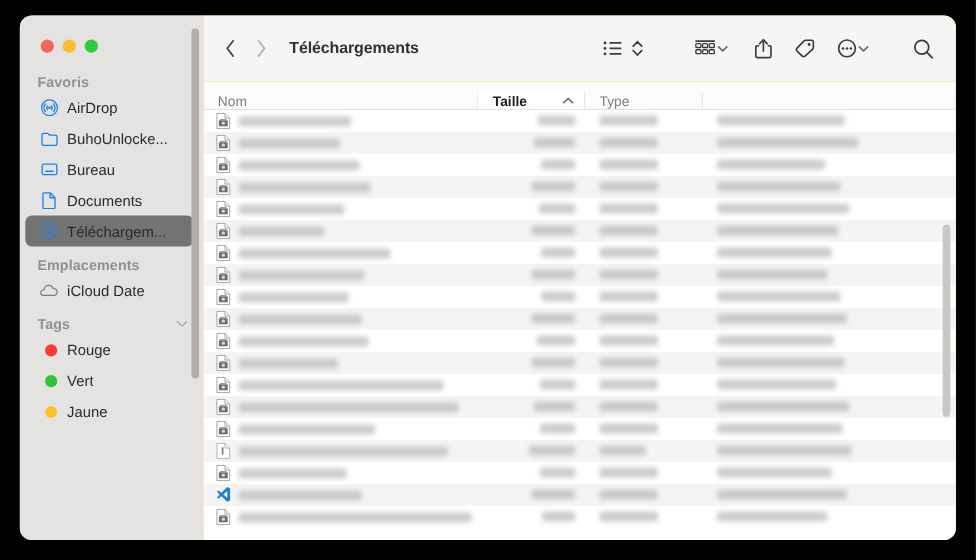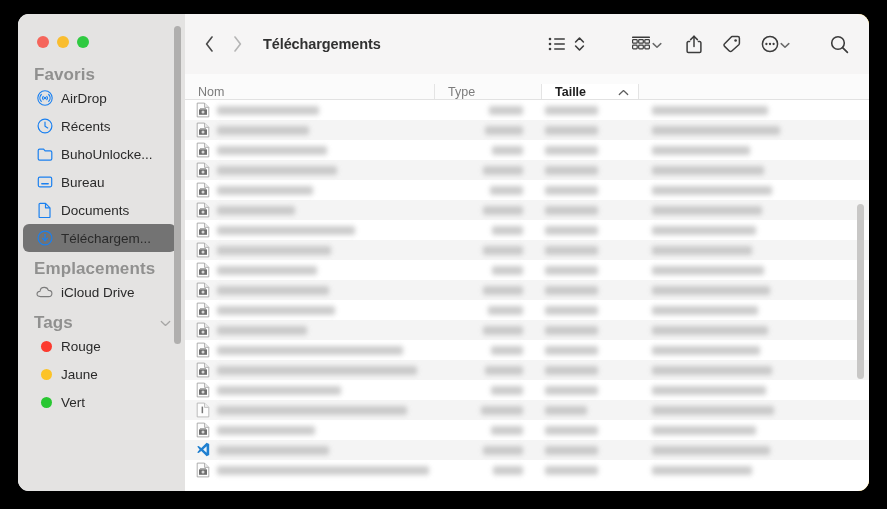--- a/index.html
+++ b/index.html
@@ -63,21 +63,21 @@
   .sb-scroll {
     position: absolute;
     left: 0;
     top: 50px;
     width: 167px;
     bottom: 0;
     overflow: hidden;
   }
 
   .sb-group-title {
-    font-size: 17px;
+    font-size: 13px;
     font-weight: bold;
     color: #90908f;
     padding: 0 0 0 16px;
     letter-spacing: 0.1px;
     height: 18px;
     line-height: 18px;
     display: flex;
     align-items: center;
     justify-content: space-between;
     padding-right: 14px;
@@ -305,29 +305,20 @@
                 <path d="M6.2 9.6a2.4 2.4 0 0 1 0-3.2" stroke="#1a80f0" stroke-width="1.2" stroke-linecap="round"></path>
                 <path d="M9.8 6.4a2.4 2.4 0 0 1 0 3.2" stroke="#1a80f0" stroke-width="1.2" stroke-linecap="round"></path>
                 <circle cx="8" cy="8" r="1.2" fill="#1a80f0"></circle>
                 <circle cx="8" cy="8" r="7.2" stroke="#1a80f0" stroke-width="1.1"></circle>
               </svg>
             </span>
             <span class="sb-label">AirDrop</span>
           </div>
           <div class="sb-item">
             <span class="sb-icon">
-              <svg width="16" height="16" viewBox="0 0 16 16" fill="none">
-                <circle cx="8" cy="8" r="6.9" stroke="#1a80f0" stroke-width="1.2"></circle>
-                <path d="M8 4.1V8.2L10.7 9.9" stroke="#1a80f0" stroke-width="1.2" stroke-linecap="round" stroke-linejoin="round"></path>
-              </svg>
-            </span>
-            <span class="sb-label">Récents</span>
-          </div>
-          <div class="sb-item">
-            <span class="sb-icon">
               <svg width="16" height="15" viewBox="0 0 16 15" fill="none">
                 <path d="M1.2 4.1V11.7c0 .8.6 1.4 1.4 1.4h10.8c.8 0 1.4-.6 1.4-1.4V5.3c0-.8-.6-1.4-1.4-1.4H8.1L6.6 2.2H2.6c-.8 0-1.4.6-1.4 1.4z" stroke="#1a80f0" stroke-width="1.2" stroke-linejoin="round"></path>
               </svg>
             </span>
             <span class="sb-label">BuhoUnlocke...</span>
           </div>
           <div class="sb-item">
             <span class="sb-icon">
               <svg width="16" height="16" viewBox="0 0 16 16" fill="none">
                 <rect x="1.3" y="3.2" width="13.4" height="9.6" rx="1.5" stroke="#1a80f0" stroke-width="1.2"></rect>
@@ -357,45 +348,45 @@
           </div>
           <div class="sb-group-title">
             <span>Emplacements</span>
           </div>
           <div class="sb-item">
             <span class="sb-icon">
               <svg width="17" height="13" viewBox="0 0 17 13" fill="none">
                 <path d="M4.5 10.6h8.1c1.9 0 3.3-1.4 3.3-3.1 0-1.7-1.4-3.1-3.2-3.1h-.3C11.9 2.6 10.3 1.4 8.3 1.4c-2.3 0-4.1 1.7-4.2 3.9C2.3 5.5 1 6.7 1 8.1c0 1.4 1.2 2.5 3.5 2.5z" stroke="#7c7c7c" stroke-width="1.1" stroke-linejoin="round"></path>
               </svg>
             </span>
-            <span class="sb-label">iCloud Drive</span>
+            <span class="sb-label">iCloud Date</span>
           </div>
           <div class="sb-group-title">
             <span>Tags</span>
             <span class="sb-chevron"><svg width="11" height="7" viewBox="0 0 11 7" fill="none">
                 <path d="M1.3 1.5L5.5 5.4L9.7 1.5" stroke="#a7a7a6" stroke-width="1.3" stroke-linecap="round" stroke-linejoin="round"></path>
               </svg></span>
           </div>
           <div class="sb-item">
             <span class="sb-icon">
               <span class="dot" style="background: rgb(252, 59, 47);"></span>
             </span>
             <span class="sb-label">Rouge</span>
           </div>
           <div class="sb-item">
             <span class="sb-icon">
+              <span class="dot" style="background: rgb(41, 199, 50);"></span>
+            </span>
+            <span class="sb-label">Vert</span>
+          </div>
+          <div class="sb-item">
+            <span class="sb-icon">
               <span class="dot" style="background: rgb(252, 195, 39);"></span>
             </span>
             <span class="sb-label">Jaune</span>
-          </div>
-          <div class="sb-item">
-            <span class="sb-icon">
-              <span class="dot" style="background: rgb(41, 199, 50);"></span>
-            </span>
-            <span class="sb-label">Vert</span>
           </div>
         </div>
       <div class="sb-scrollbar"></div>
     </div>
 
     <div class="main">
 
       <div class="toolbar">
 
         <div class="nav-btn">
@@ -493,29 +484,29 @@
           </svg>
         </div>
 
         <div class="gap-f"></div>
       </div>
 
       <div class="col-header" id="col-header">
           <div class="col col-nom">
             <span>Nom</span>
           </div>
-          <div class="col col-type">
-            <span>Type</span>
-          </div>
           <div class="col col-taille">
             <span>Taille</span>
             <span class="sort-asc"><svg width="11" height="7" viewBox="0 0 11 7" fill="none">
                 <path d="M1.3 5.5L5.5 1.6L9.7 5.5" stroke="#5f5f5f" stroke-width="1.3" stroke-linecap="round" stroke-linejoin="round"></path>
               </svg></span>
           </div>
+          <div class="col col-type">
+            <span>Type</span>
+          </div>
         </div>
 
       <div class="filelist" id="filelist">
           <div class="row">
             <div class="cell-name">
               <span class="ficon"><svg width="14" height="16" viewBox="0 0 14 16">
                   <path d="M1.2 1.1h7.3l4.3 4.3v9.5H1.2z" fill="#fdfdfd" stroke="#9b9b9b" stroke-width="0.8"></path>
                   <path d="M8.5 1.2v4.2h4.2" fill="#e8e8e8" stroke="#9b9b9b" stroke-width="0.7"></path>
                   <rect x="3" y="7.4" width="8" height="5.4" fill="#6e6e6e"></rect>
                   <rect x="4" y="6.3" width="6" height="1.3" fill="#8c8c8c"></rect>

